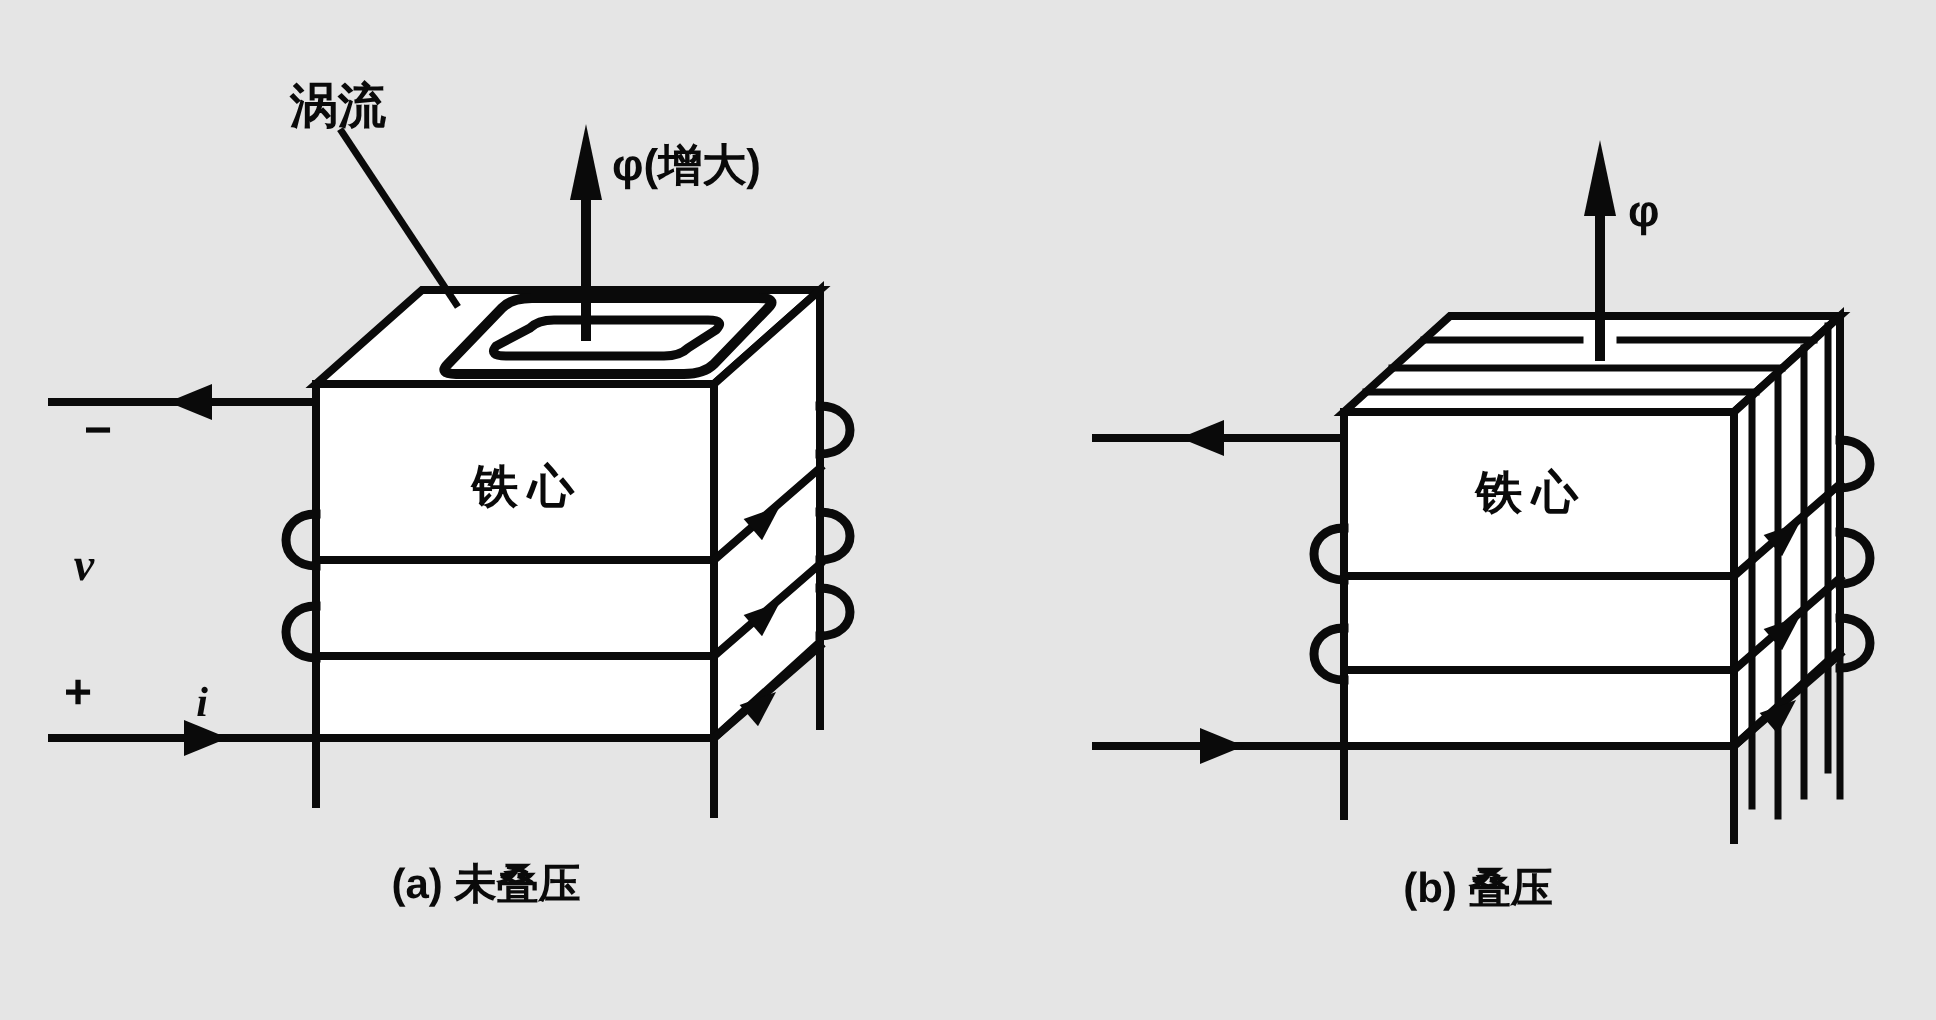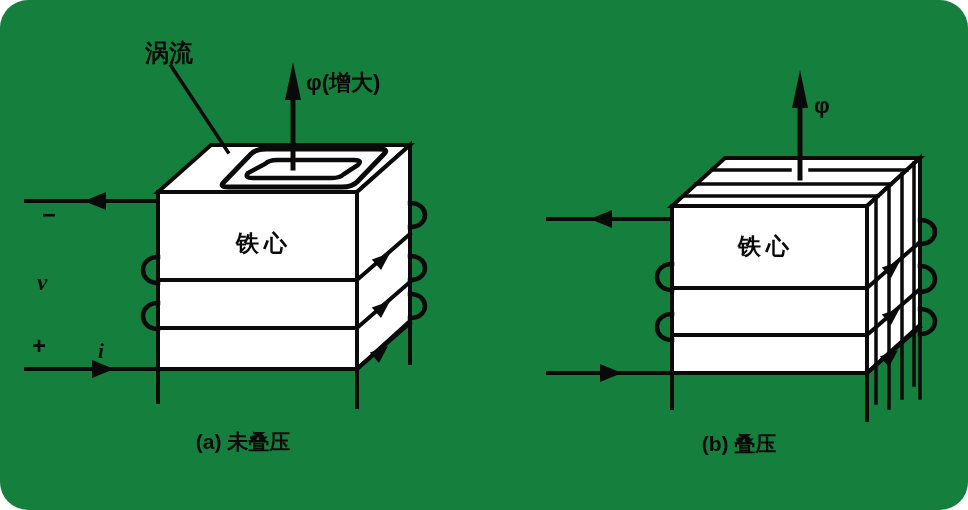--- a/index.html
+++ b/index.html
@@ -1,17 +1,17 @@
 <!DOCTYPE html>
 <html><head>
 <meta charset="utf-8">
 <style>
   html,body{margin:0;padding:0;background:#ffffff;}
   body{width:968px;height:510px;overflow:hidden;}
-  .canvas{position:relative;width:968px;height:510px;background:#15803d;border-radius:28px;}
+  .canvas{position:relative;width:968px;height:510px;background:#e5e5e5;}
   svg{display:block;width:968px;height:510px;}
   .ink{stroke:#0a0a0a;fill:none;stroke-linecap:square;stroke-linejoin:miter;}
   .face{fill:#ffffff;stroke:#0a0a0a;}
   .solid{fill:#0a0a0a;stroke:none;}
   .lbl{font-family:"Liberation Sans",sans-serif;font-weight:700;fill:#0a0a0a;}
   .ital{font-family:"Liberation Serif",serif;font-style:italic;font-weight:700;fill:#0a0a0a;}
 </style>
 </head>
 <body>
 

